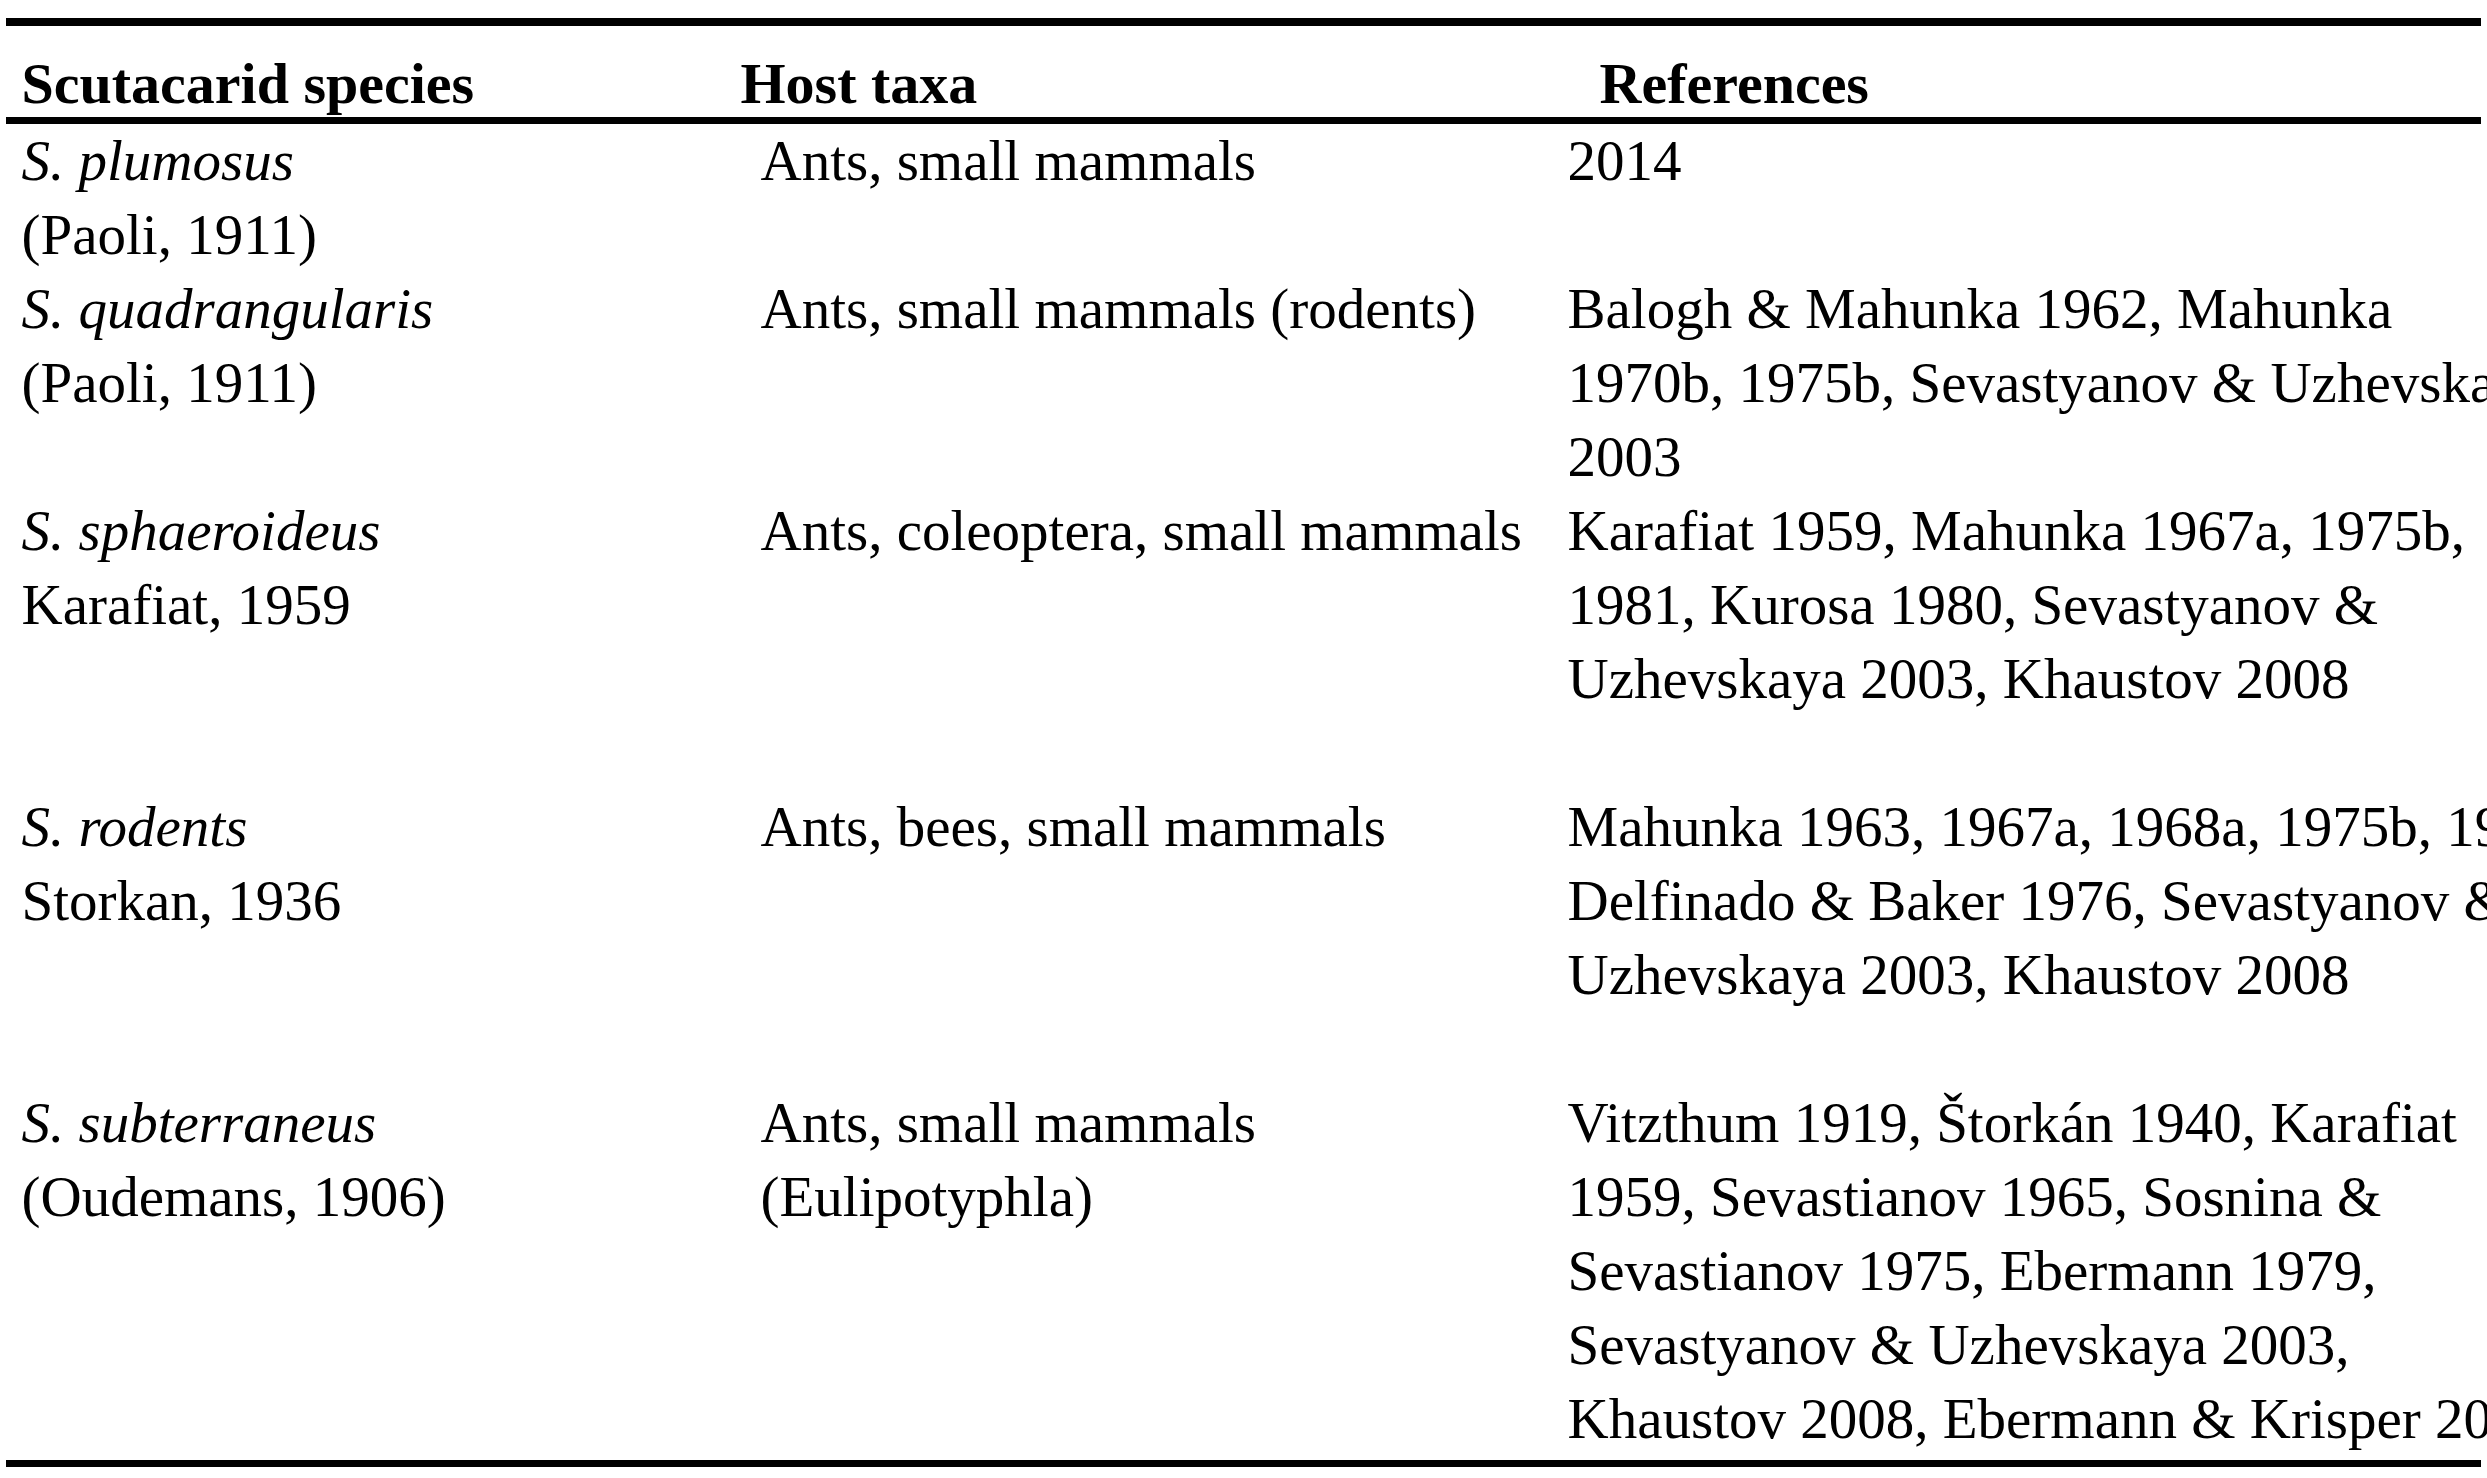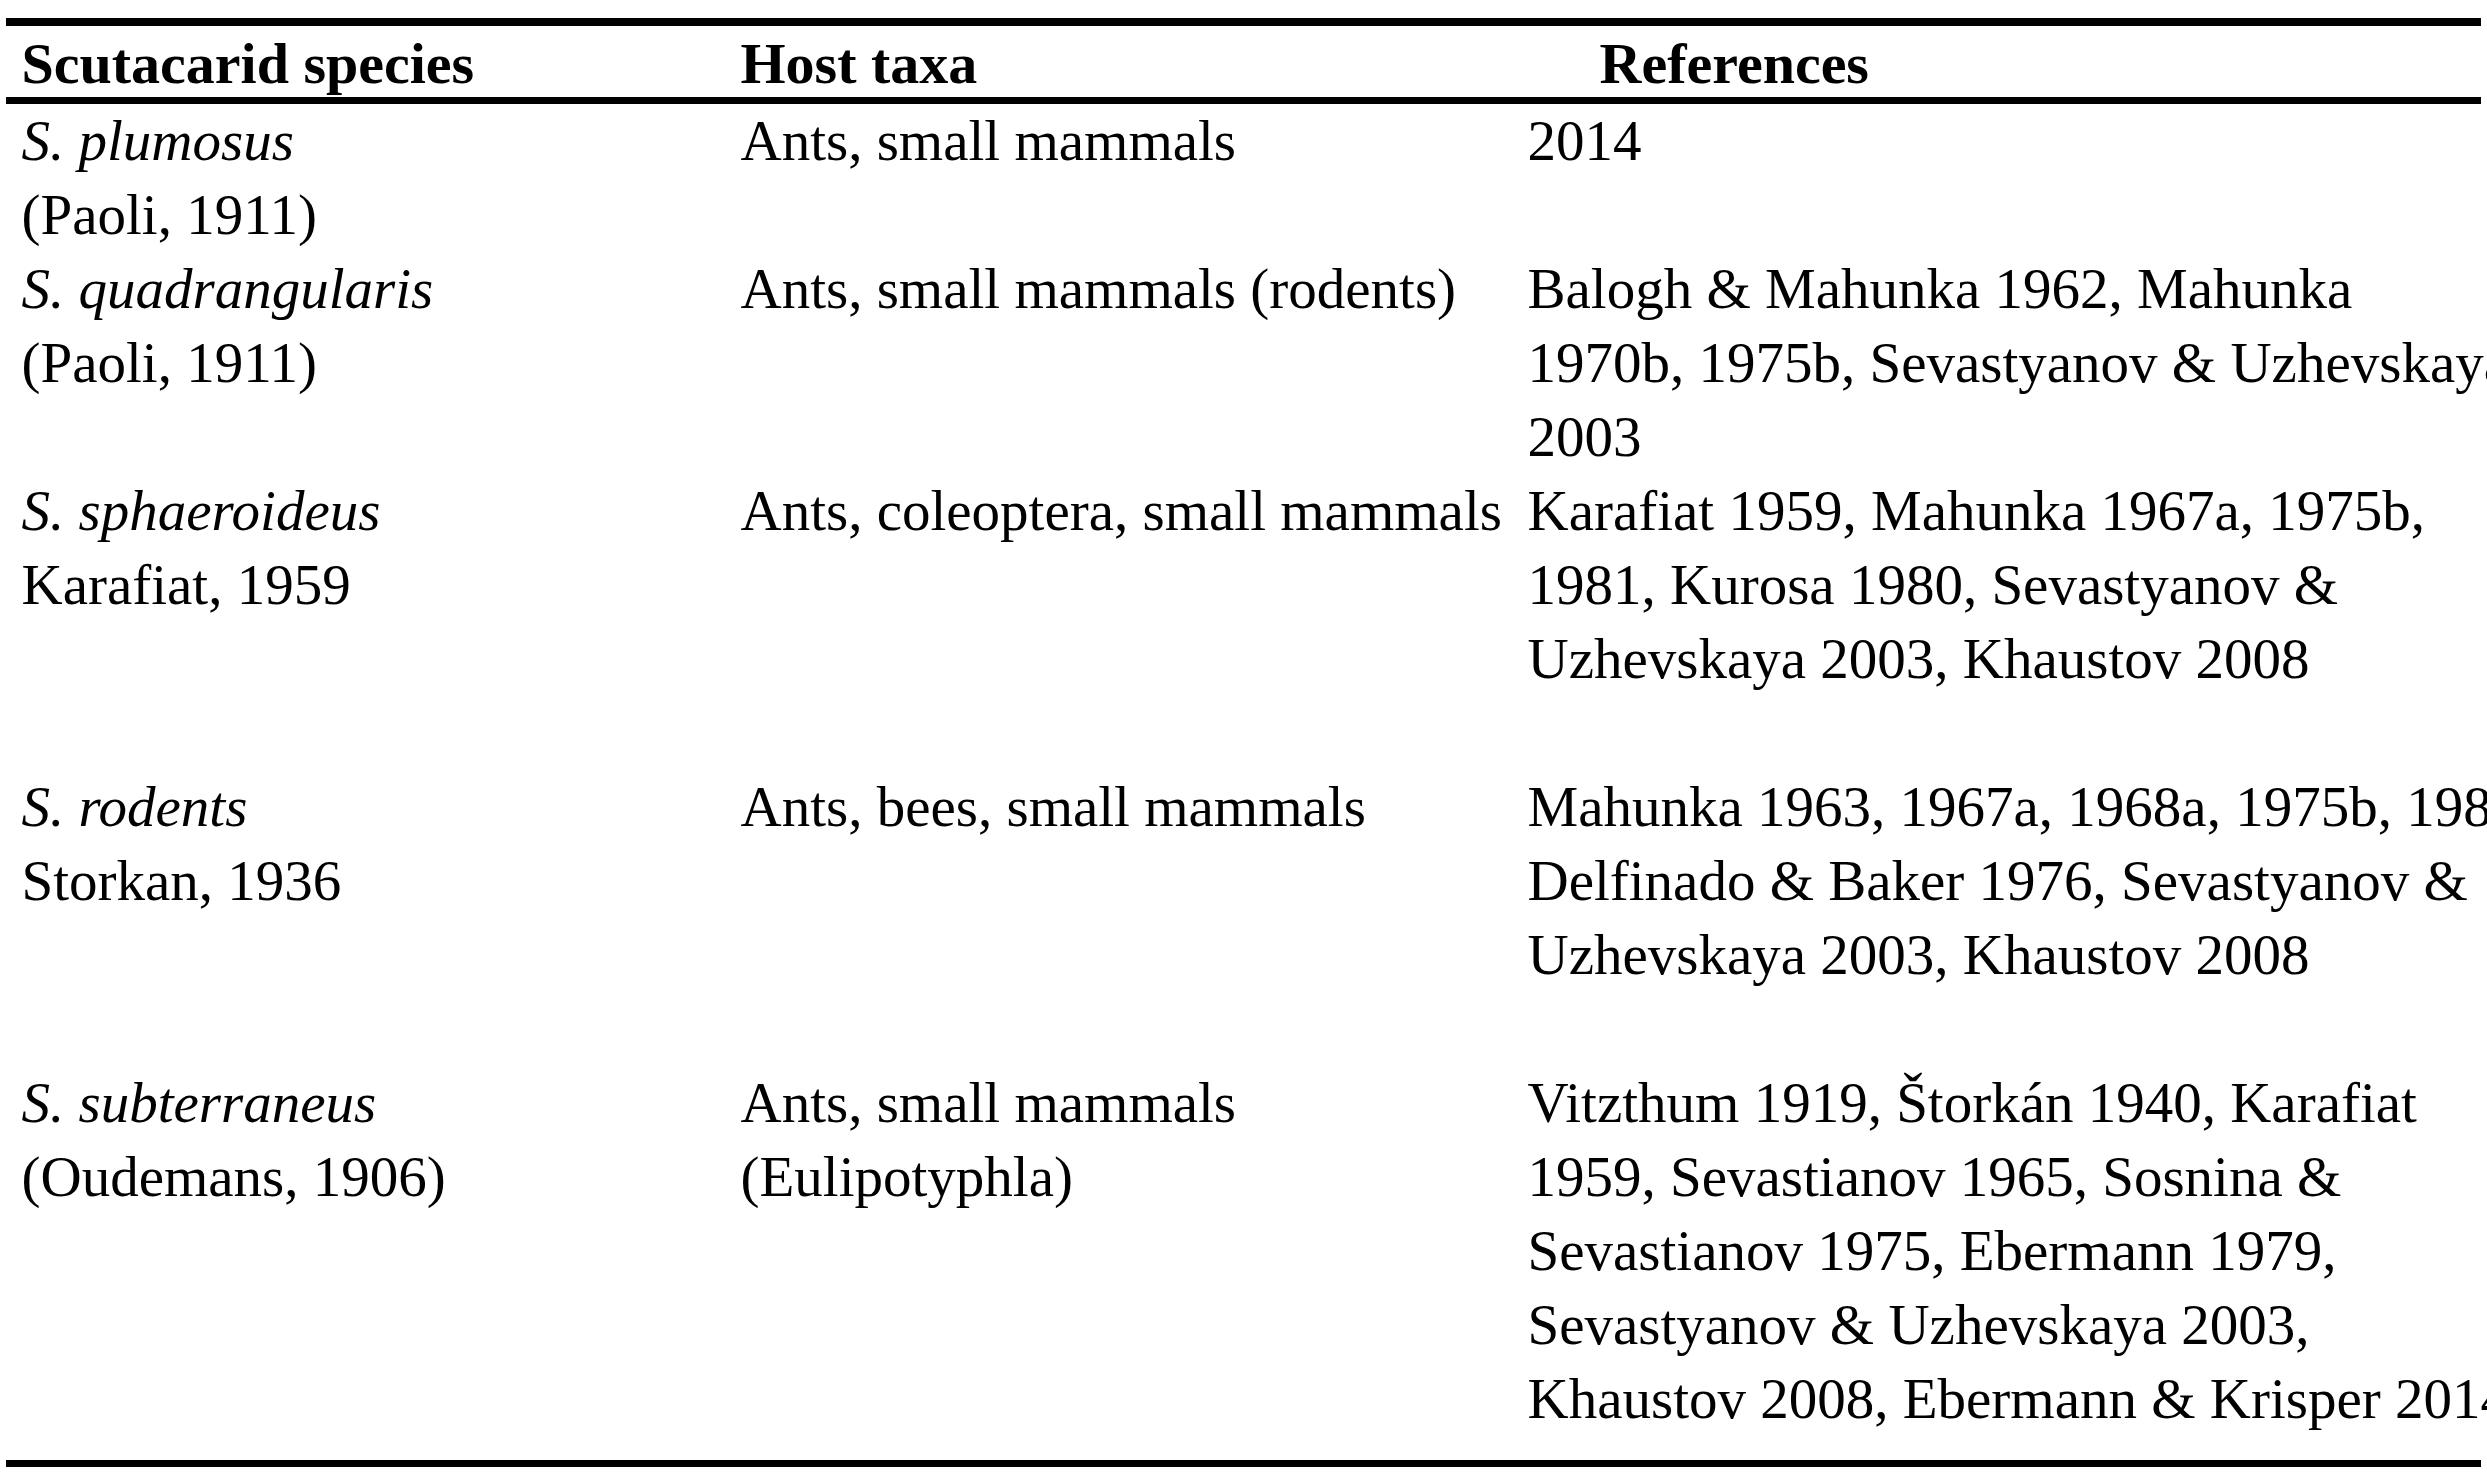--- a/index.html
+++ b/index.html
@@ -33,28 +33,28 @@
   .grid-cols {
     display: grid;
     grid-template-columns: 719px 787px 1fr;
   }
   .header-row {
     padding: 4.8px 15.5px 0 21.5px;
     font-size: 58px;
     font-weight: bold;
     line-height: 66px;
   }
-  .header-cell { white-space: nowrap; }
+  .header-cell { white-space: nowrap; margin-top: 20px; }
   .header-host { }
   .header-refs { padding-left: 72px; }
   .tbody {
     padding: 0 15.5px 0 21.5px;
     font-size: 57px;
   }
-  .trow { align-items: start; }
+  .trow { align-items: start; gap: 20px; }
   .gap-before { margin-top: 74px; }
   .line {
     line-height: 74px;
     white-space: nowrap;
   }
   .species-name { font-style: italic; }
 </style>
 </head>
 <body>
 

